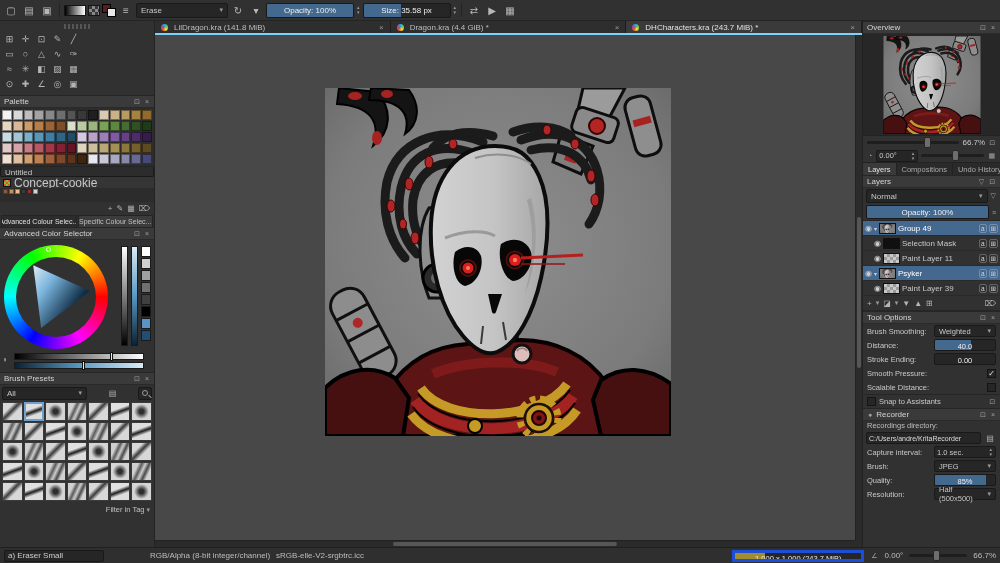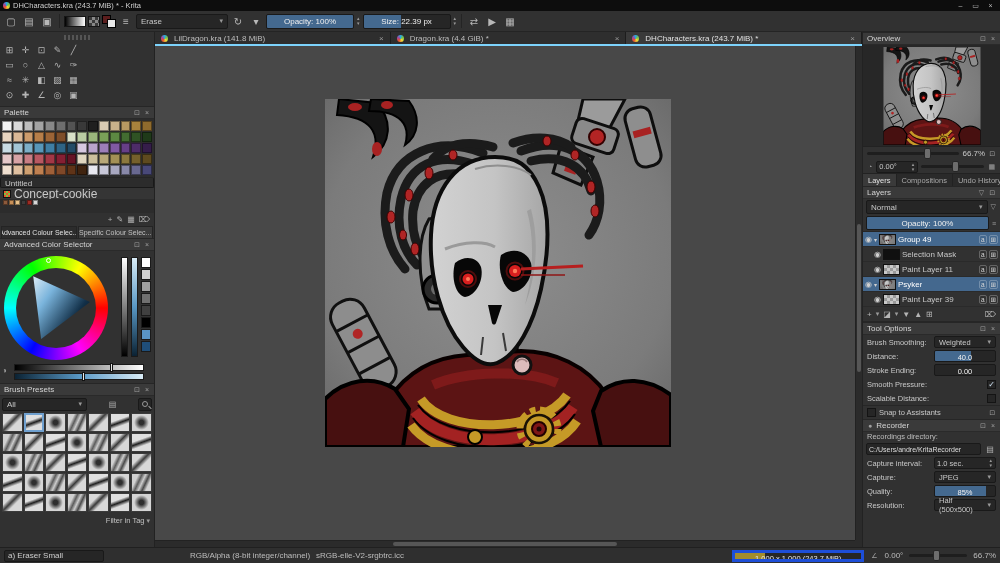--- a/index.html
+++ b/index.html
@@ -118,21 +118,21 @@
 .to-row{height:14px;display:flex;align-items:center;gap:3px;padding:0 4px;font-size:7.5px}
 .to-label{flex:1;white-space:nowrap;overflow:hidden}
 .to-ctl{width:62px;flex:none;height:12px;font-size:7.5px}
 .rec-label{height:10px;line-height:10px;font-size:7.5px;padding:0 4px;color:#bdbdbd}
 .rec-input-row{height:14px;display:flex;gap:2px;padding:0 3px;align-items:center}
 .rec-input{flex:1;height:12px;font-size:7px;line-height:11px;padding:0 2px;white-space:nowrap;overflow:hidden;color:#ddd}
 .rec-row{height:14px;display:flex;align-items:center;gap:3px;padding:0 4px;font-size:7.5px}
 
 .statusbar{height:16px;background:#2f2f2f;border-top:1px solid #202020;display:flex;align-items:center;gap:6px;padding:0 4px;font-size:8px;color:#bdbdbd}
 .sb-brush{width:100px;height:12px;line-height:10px;padding:0 3px;font-size:8px;color:#cfcfcf}
-.sb-profile{margin-left:80px;white-space:nowrap}
+.sb-profile{margin-left:40px;white-space:nowrap}
 .sb-mem{position:relative;width:132px;height:12px;background:#262626;border:3px solid #1d4ed8;overflow:hidden;text-align:center}
 .sb-mem .fill{position:absolute;left:0;top:0;bottom:0;width:24%;background:#a38c2c}
 .sb-mem .txt{position:relative;line-height:11px;font-size:7.5px;color:#e8e8e8;white-space:nowrap}
 .sb-zoom-groove{width:58px;flex:none}
 </style>
 </head>
 <body>
 
 <svg width="0" height="0" style="position:absolute" aria-hidden="true">
 <defs>
@@ -243,29 +243,20 @@
   <path d="M163,206 L177,206 L171,224 C170,226 168,226 167,224 Z" fill="#070707"></path>
   <path d="M158,238 L156,256 M178,234 L181,252" stroke="#3a3a3a" stroke-width="2" fill="none"></path>
   <circle cx="197" cy="266" r="9" fill="#ddbcbc" stroke="#111" stroke-width="3"></circle>
   <path d="M192,263 A6,6 0 0 1 202,263" stroke="#9a7a7a" stroke-width="1.5" fill="none"></path>
 </symbol>
 </defs>
 </svg>
 
 <div class="app">
 
-  <div class="titlebar">
-    <span class="app-icon"></span>
-    <span>DHCharacters.kra (243.7 MiB) * - Krita</span>
-    <div class="win-btns">
-      <span class="win-btn">–</span>
-      <span class="win-btn">▭</span>
-      <span class="win-btn close">×</span>
-    </div>
-  </div>
 
 
   <div class="toolbar">
     <span class="tbtn">▢</span>
     <span class="tbtn">▤</span>
     <span class="tbtn">▣</span>
     <span class="tsep"></span>
     <span class="grad-swatch"></span>
     <span class="pat-swatch"></span>
     <span class="fgbg">
@@ -279,21 +270,21 @@
     </div>
     <span class="tbtn">↻</span>
     <span class="tbtn">▾</span>
     <div class="slider" style="width:88px">
       <span class="fill" style="width:100%"></span>
       <span class="txt">Opacity: 100%</span>
     </div>
     <span class="spincol">▴<br>▾</span>
     <div class="slider" style="width:88px">
       <span class="fill" style="width:44%"></span>
-      <span class="txt">Size: 22.39 px</span>
+      <span class="txt">Size: 35.58 px</span>
     </div>
     <span class="spincol">▴<br>▾</span>
     <span class="tsep"></span>
     <span class="tbtn">⇄</span>
     <span class="tbtn">▶</span>
     <span class="tbtn">▦</span>
   </div>
 
   <div class="main">
 
@@ -725,21 +716,21 @@
         <span class="tbtn" style="min-width:14px;height:12px;font-size:8px">▤</span>
       </div>
       <div class="rec-row">
         <span class="to-label">Capture interval:</span>
         <div class="spin sunken to-ctl">
           <span style="flex:1">1.0 sec.</span>
           <span class="spincol">▴<br>▾</span>
         </div>
       </div>
       <div class="rec-row">
-        <span class="to-label">Capture:</span>
+        <span class="to-label">Brush:</span>
         <div class="combo to-ctl">
           <span class="flex">JPEG</span>
           <span class="caret">▾</span>
         </div>
       </div>
       <div class="rec-row">
         <span class="to-label">Quality:</span>
         <div class="slider to-ctl">
           <span class="fill" style="width:85%"></span>
           <span class="txt">85%</span>

